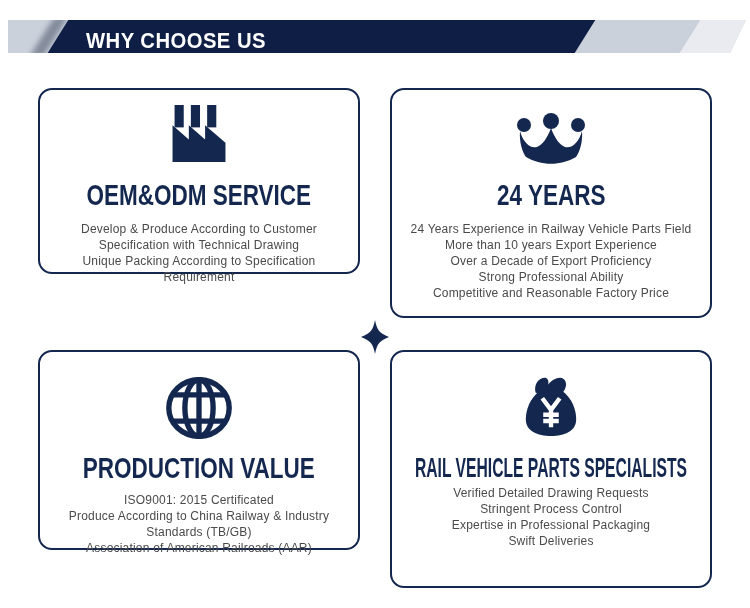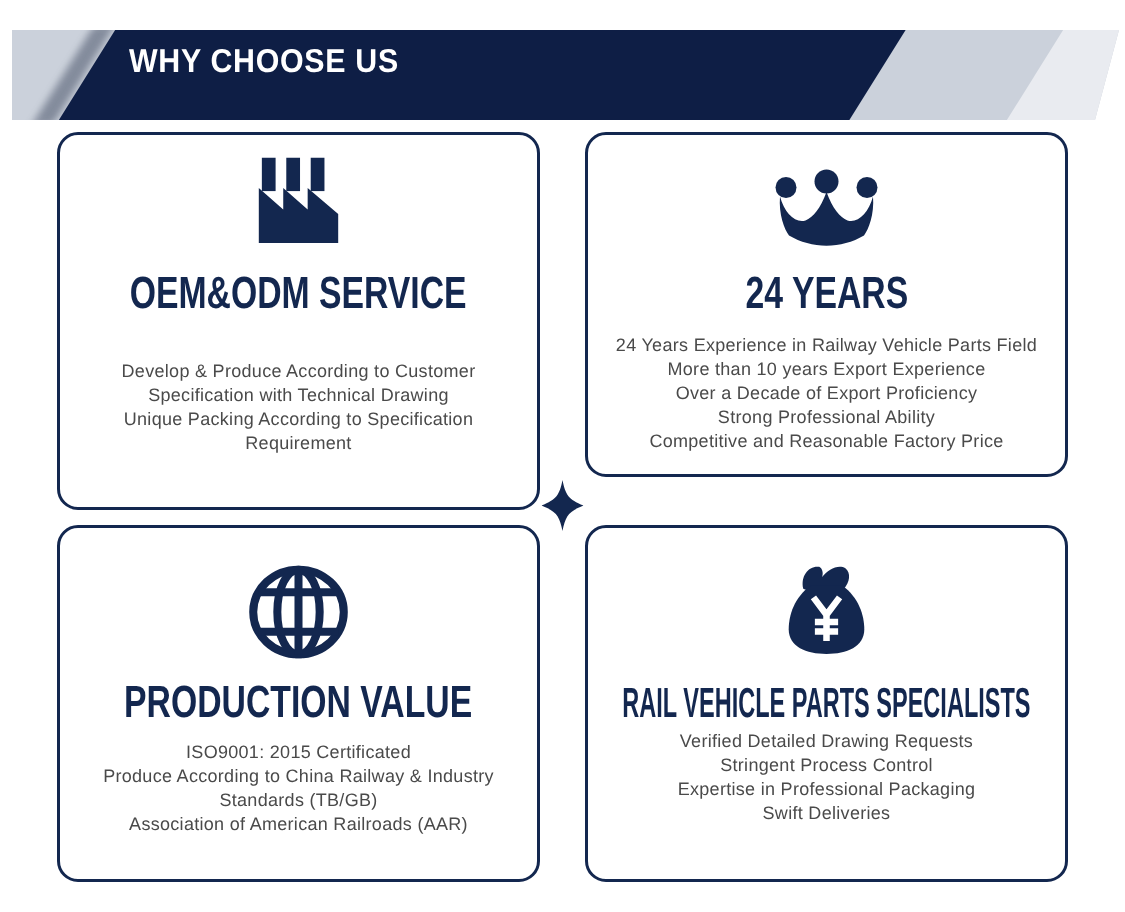--- a/index.html
+++ b/index.html
@@ -4,21 +4,21 @@
 <style>
   * { margin:0; padding:0; box-sizing:border-box; }
   html,body { background:#ffffff; }
   .page {
     position:relative; width:750px; height:608px; background:#ffffff;
     font-family:"Liberation Sans","DejaVu Sans",sans-serif; overflow:hidden;
   }
 
   
   .banner {
-    position:absolute; left:8px; top:20px; width:738px; height:60px;
+    position:absolute; left:8px; top:20px; width:738px; height:33px;
     background:#cbd1db;
     clip-path:polygon(0 0, 100% 0, calc(100% - 16px) 100%, 0 100%);
     overflow:hidden;
   }
   .banner-edge-shadow {
     position:absolute; top:-4px; bottom:-4px; left:34px; width:14px;
     background:rgba(45,55,80,.45); transform:skewX(-32deg); filter:blur(3px);
   }
   .banner-navy {
     position:absolute; top:0; bottom:0; left:50px; width:527px;
@@ -33,41 +33,41 @@
     color:#ffffff; font-size:22px; font-weight:bold; letter-spacing:.5px;
     white-space:nowrap; transform:scaleX(.92); transform-origin:0 50%;
   }
 
   
   .card {
     position:absolute; width:322px; background:#ffffff;
     border:2.5px solid #13274f; border-radius:14px;
     display:flex; flex-direction:column; align-items:center;
   }
-  .card-1 { left:38px;  top:88px;  height:252px; }
+  .card-1 { left:38px;  top:88px;  height:186px; }
   .card-2 { left:390px; top:88px;  height:230px; }
-  .card-3 { left:38px;  top:350px; height:238px; }
+  .card-3 { left:38px;  top:350px; height:200px; }
   .card-4 { left:390px; top:350px; height:238px; }
 
   .icon { flex:0 0 auto; }
   .icon-factory { margin-top:15px; }
   .icon-crown   { margin-top:22px; }
   .icon-globe   { margin-top:20px; }
   .icon-bag     { margin-top:21px; }
 
   .card-title {
     color:#13274f; font-weight:bold; line-height:34px; white-space:nowrap;
   }
   .card-1 .card-title { font-size:30px; transform:scaleX(.75); margin-top:12px; }
   .card-2 .card-title { font-size:30px; transform:scaleX(.75); margin-top:8px; }
   .card-3 .card-title { font-size:30px; transform:scaleX(.75); margin-top:3px; }
   .card-4 .card-title { font-size:28px; transform:scaleX(.56); margin-top:8px; }
 
   .card-body { display:flex; flex-direction:column; align-items:center; }
-  .card-1 .card-body { margin-top:26px; }
+  .card-1 .card-body { margin-top:9px; }
   .card-2 .card-body { margin-top:9px; }
   .card-3 .card-body { margin-top:7px; }
   .card-4 .card-body { }
   .line {
     color:#4a4a4a; font-size:12px; line-height:16px; letter-spacing:.2px;
     white-space:nowrap; text-align:center;
   }
 
   
   .center-star { position:absolute; left:361px; top:320px; }

